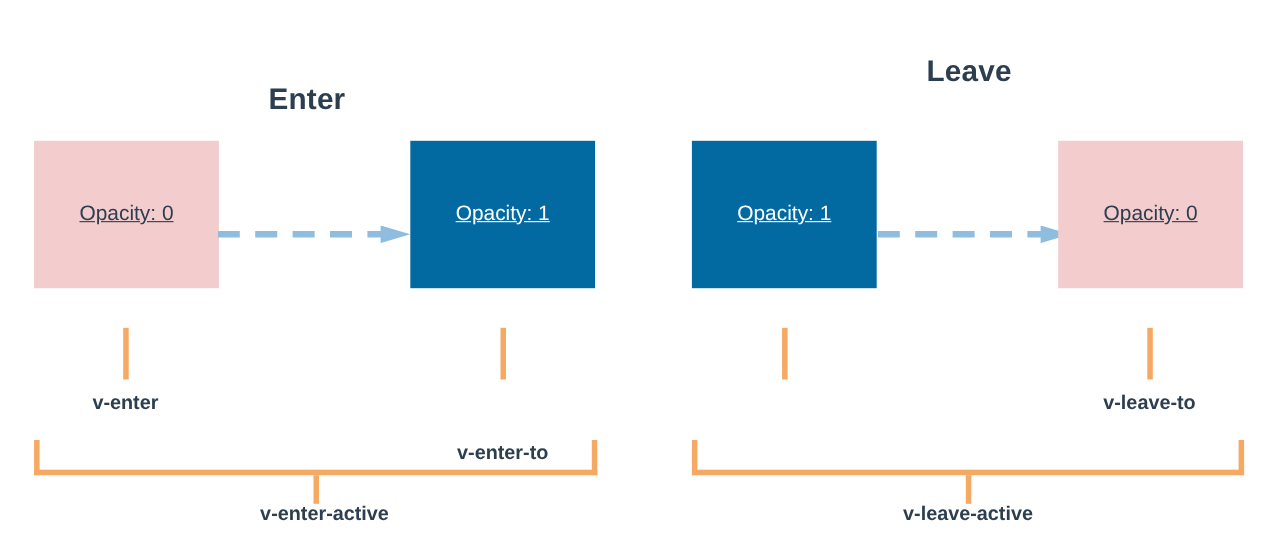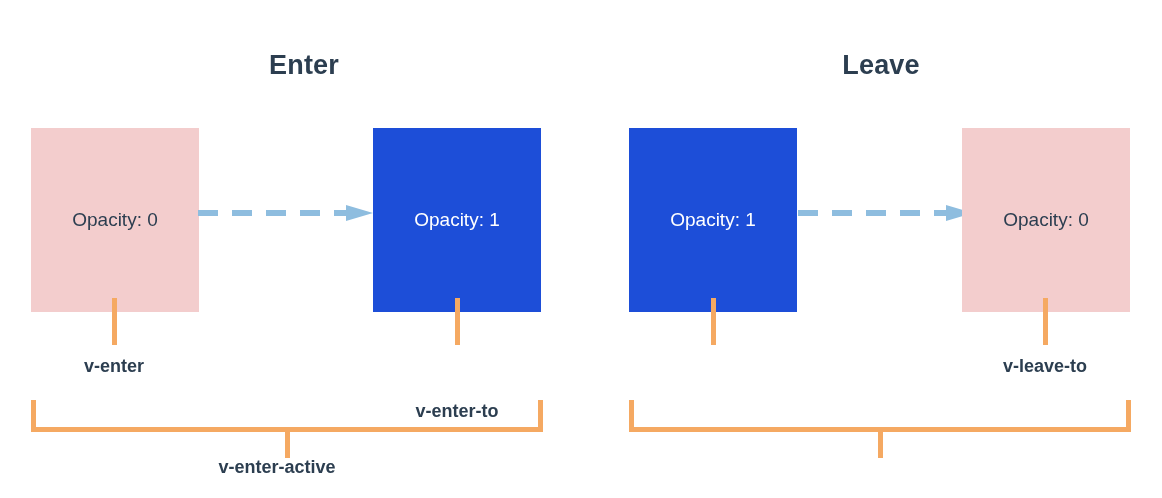--- a/index.html
+++ b/index.html
@@ -24,41 +24,42 @@
     position: absolute;
     top: 48px;
     width: 520px;
     text-align: center;
     font-size: 27px;
     font-weight: bold;
     color: #2c3e50;
     letter-spacing: 0.2px;
     line-height: 34px;
   }
-  #title-enter { left: 44px; }
+  #title-enter { left: 19px; margin-top: 25px; }
   #title-leave { left: 621px; text-align: center; }
 
   
   .state-box {
     position: absolute;
     top: 128px;
     width: 168px;
-    height: 184px;
+    height: 134px;
     display: flex;
     align-items: center;
     justify-content: center;
     font-size: 19px;
     line-height: 24px;
+    text-decoration: underline;
   }
   .state-box.light {
     background: #f3cdcd;
     color: #2c3e50;
   }
   .state-box.dark {
-    background: #1d4ed8;
+    background: #0369a1;
     color: #ffffff;
   }
   #box-enter-from { left: 31px; }
   #box-enter-to   { left: 373px; }
   #box-leave-from { left: 629px; }
   #box-leave-to   { left: 962px; }
 
   
   .arrow {
     position: absolute;
@@ -142,21 +143,21 @@
     position: absolute;
     top: 455px;
     width: 520px;
     text-align: center;
     font-size: 18px;
     font-weight: bold;
     color: #2c3e50;
     line-height: 24px;
     white-space: nowrap;
   }
-  #label-v-enter-active { left: 17px; }
+  #label-v-enter-active { left: 35px; }
   #label-v-leave-active { left: 620px; }
 </style>
 </head>
 <body>
 
 <div id="diagram">
 
   <div class="section-title" id="title-enter">Enter</div>
 
   <div class="state-box light" id="box-enter-from">
@@ -211,14 +212,15 @@
 
   <div class="hook-label" id="label-v-leave-to">v-leave-to</div>
 
   <div class="bracket" id="bracket-leave">
     <div class="bracket-side left"></div>
     <div class="bracket-bar"></div>
     <div class="bracket-side right"></div>
     <div class="bracket-stem"></div>
   </div>
 
+  <div class="active-label" id="label-v-leave-active">v-leave-active</div>
 
 </div>
 
 </body></html>

